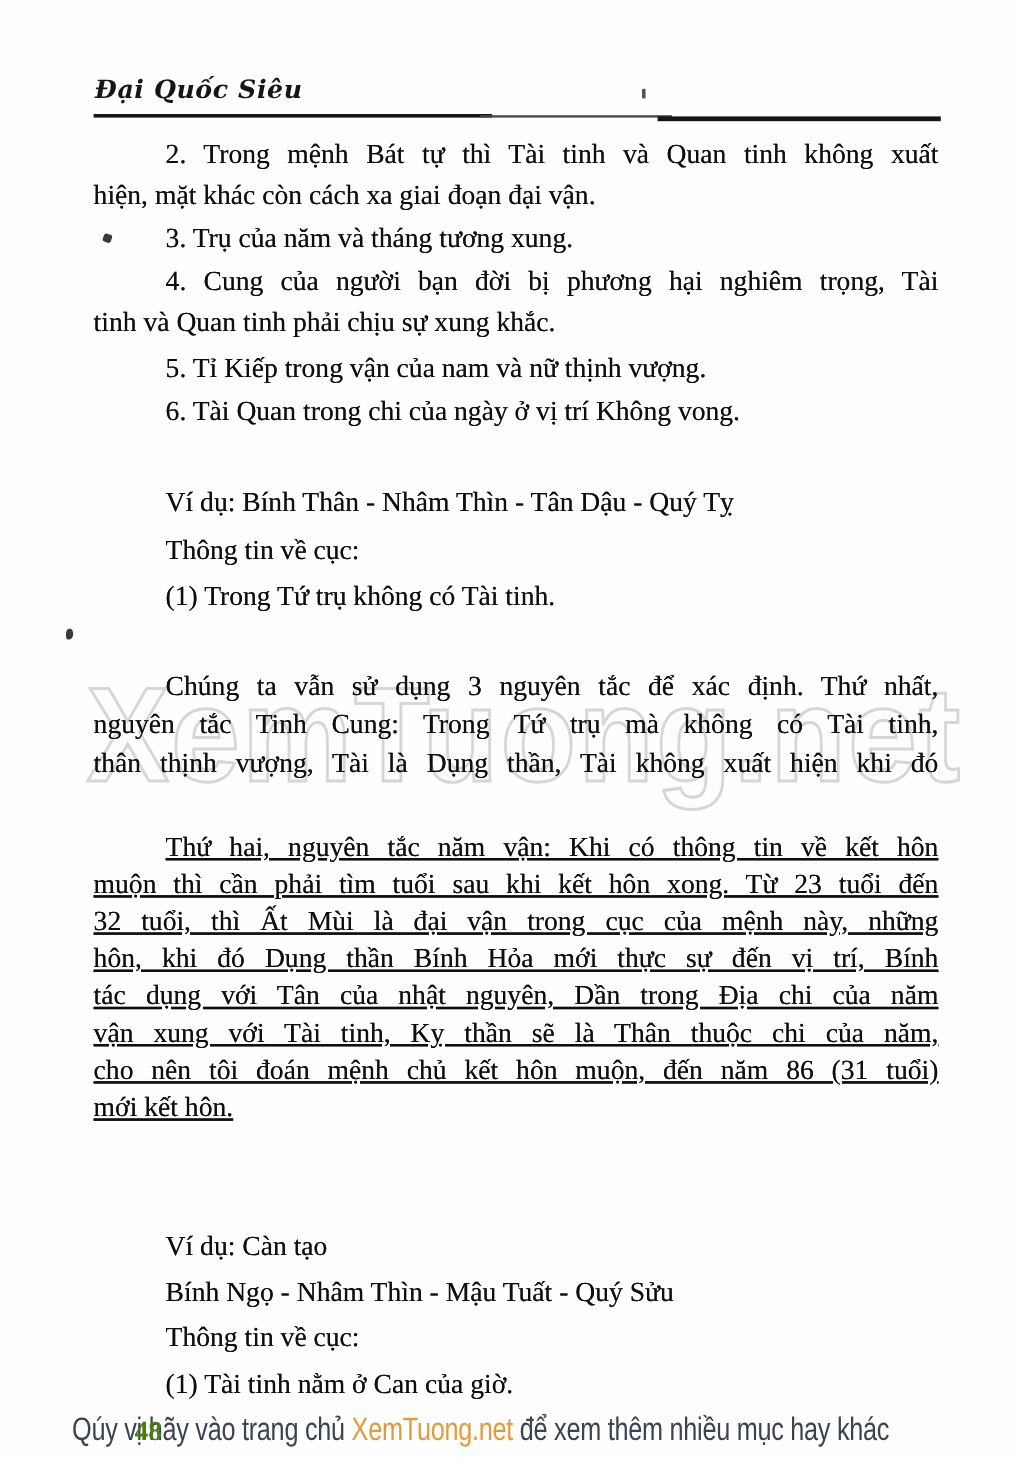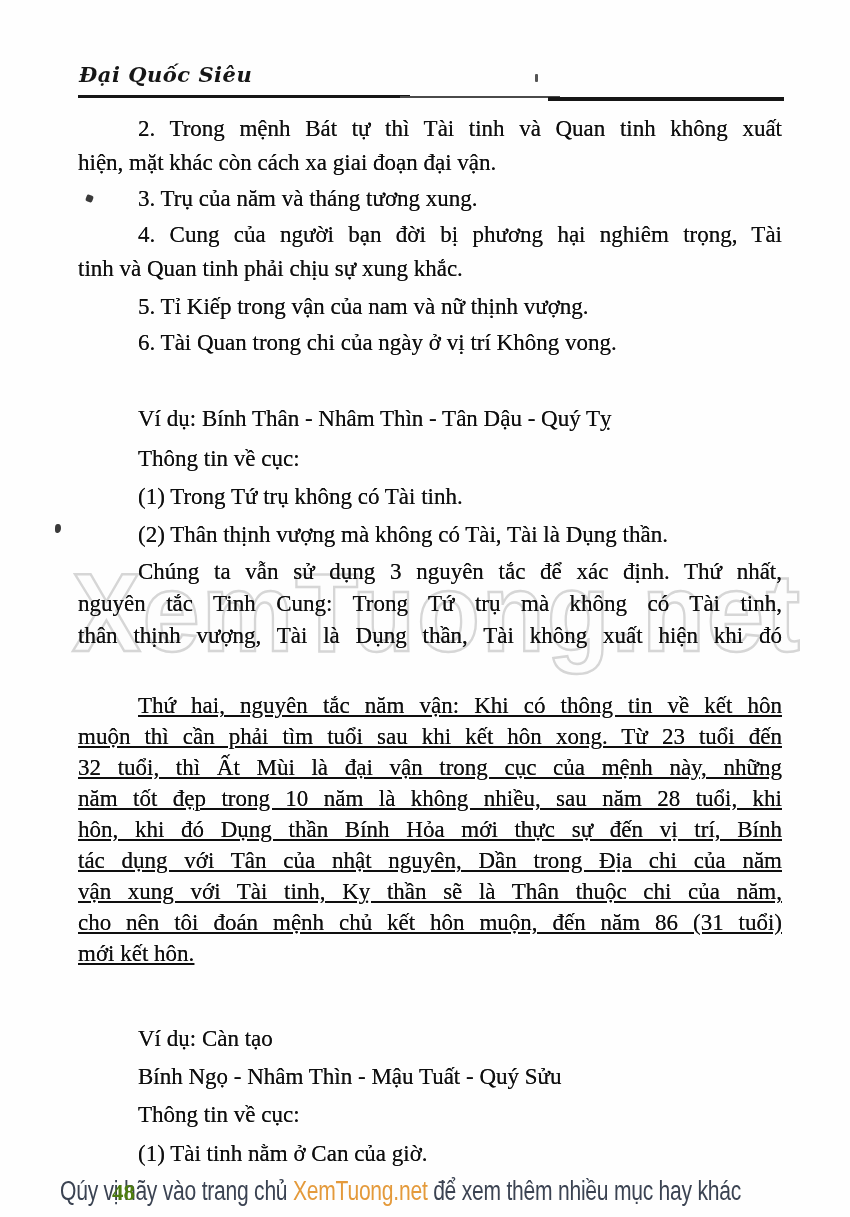--- a/index.html
+++ b/index.html
@@ -86,35 +86,31 @@
   </div>
 
   <div class="blk" style="top:442px">
     <div class="ll ind">Thông tin về cục:</div>
   </div>
 
   <div class="blk" style="top:480px">
     <div class="ll ind">(1) Trong Tứ trụ không có Tài tinh.</div>
   </div>
 
-  <div class="blk" style="top:518px">
-    <div class="ll ind">(2) Thân thịnh vượng mà không có Tài, Tài là Dụng thần.</div>
-  </div>
 
   <div class="blk para" style="top:556px">
     <div class="jl ind">Chúng ta vẫn sử dụng 3 nguyên tắc để xác định. Thứ nhất,</div>
     <div class="jl">nguyên tắc Tinh Cung: Trong Tứ trụ mà không có Tài tinh,</div>
     <div class="jl">thân thịnh vượng, Tài là Dụng thần, Tài không xuất hiện khi đó</div>
   </div>
 
   <div class="blk para2" style="top:690px">
     <div class="jl ind">Thứ hai, nguyên tắc năm vận: Khi có thông tin về kết hôn</div>
     <div class="jl">muộn thì cần phải tìm tuổi sau khi kết hôn xong. Từ 23 tuổi đến</div>
     <div class="jl">32 tuổi, thì Ất Mùi là đại vận trong cục của mệnh này, những</div>
-    <div class="jl">năm tốt đẹp trong 10 năm là không nhiều, sau năm 28 tuổi, khi</div>
     <div class="jl">hôn, khi đó Dụng thần Bính Hỏa mới thực sự đến vị trí, Bính</div>
     <div class="jl">tác dụng với Tân của nhật nguyên, Dần trong Địa chi của năm</div>
     <div class="jl">vận xung với Tài tinh, Kỵ thần sẽ là Thân thuộc chi của năm,</div>
     <div class="jl">cho nên tôi đoán mệnh chủ kết hôn muộn, đến năm 86 (31 tuổi)</div>
     <div class="ll">mới kết hôn.</div>
   </div>
 
   <div class="blk" style="top:1022px">
     <div class="ll ind">Ví dụ: Càn tạo</div>
   </div>

